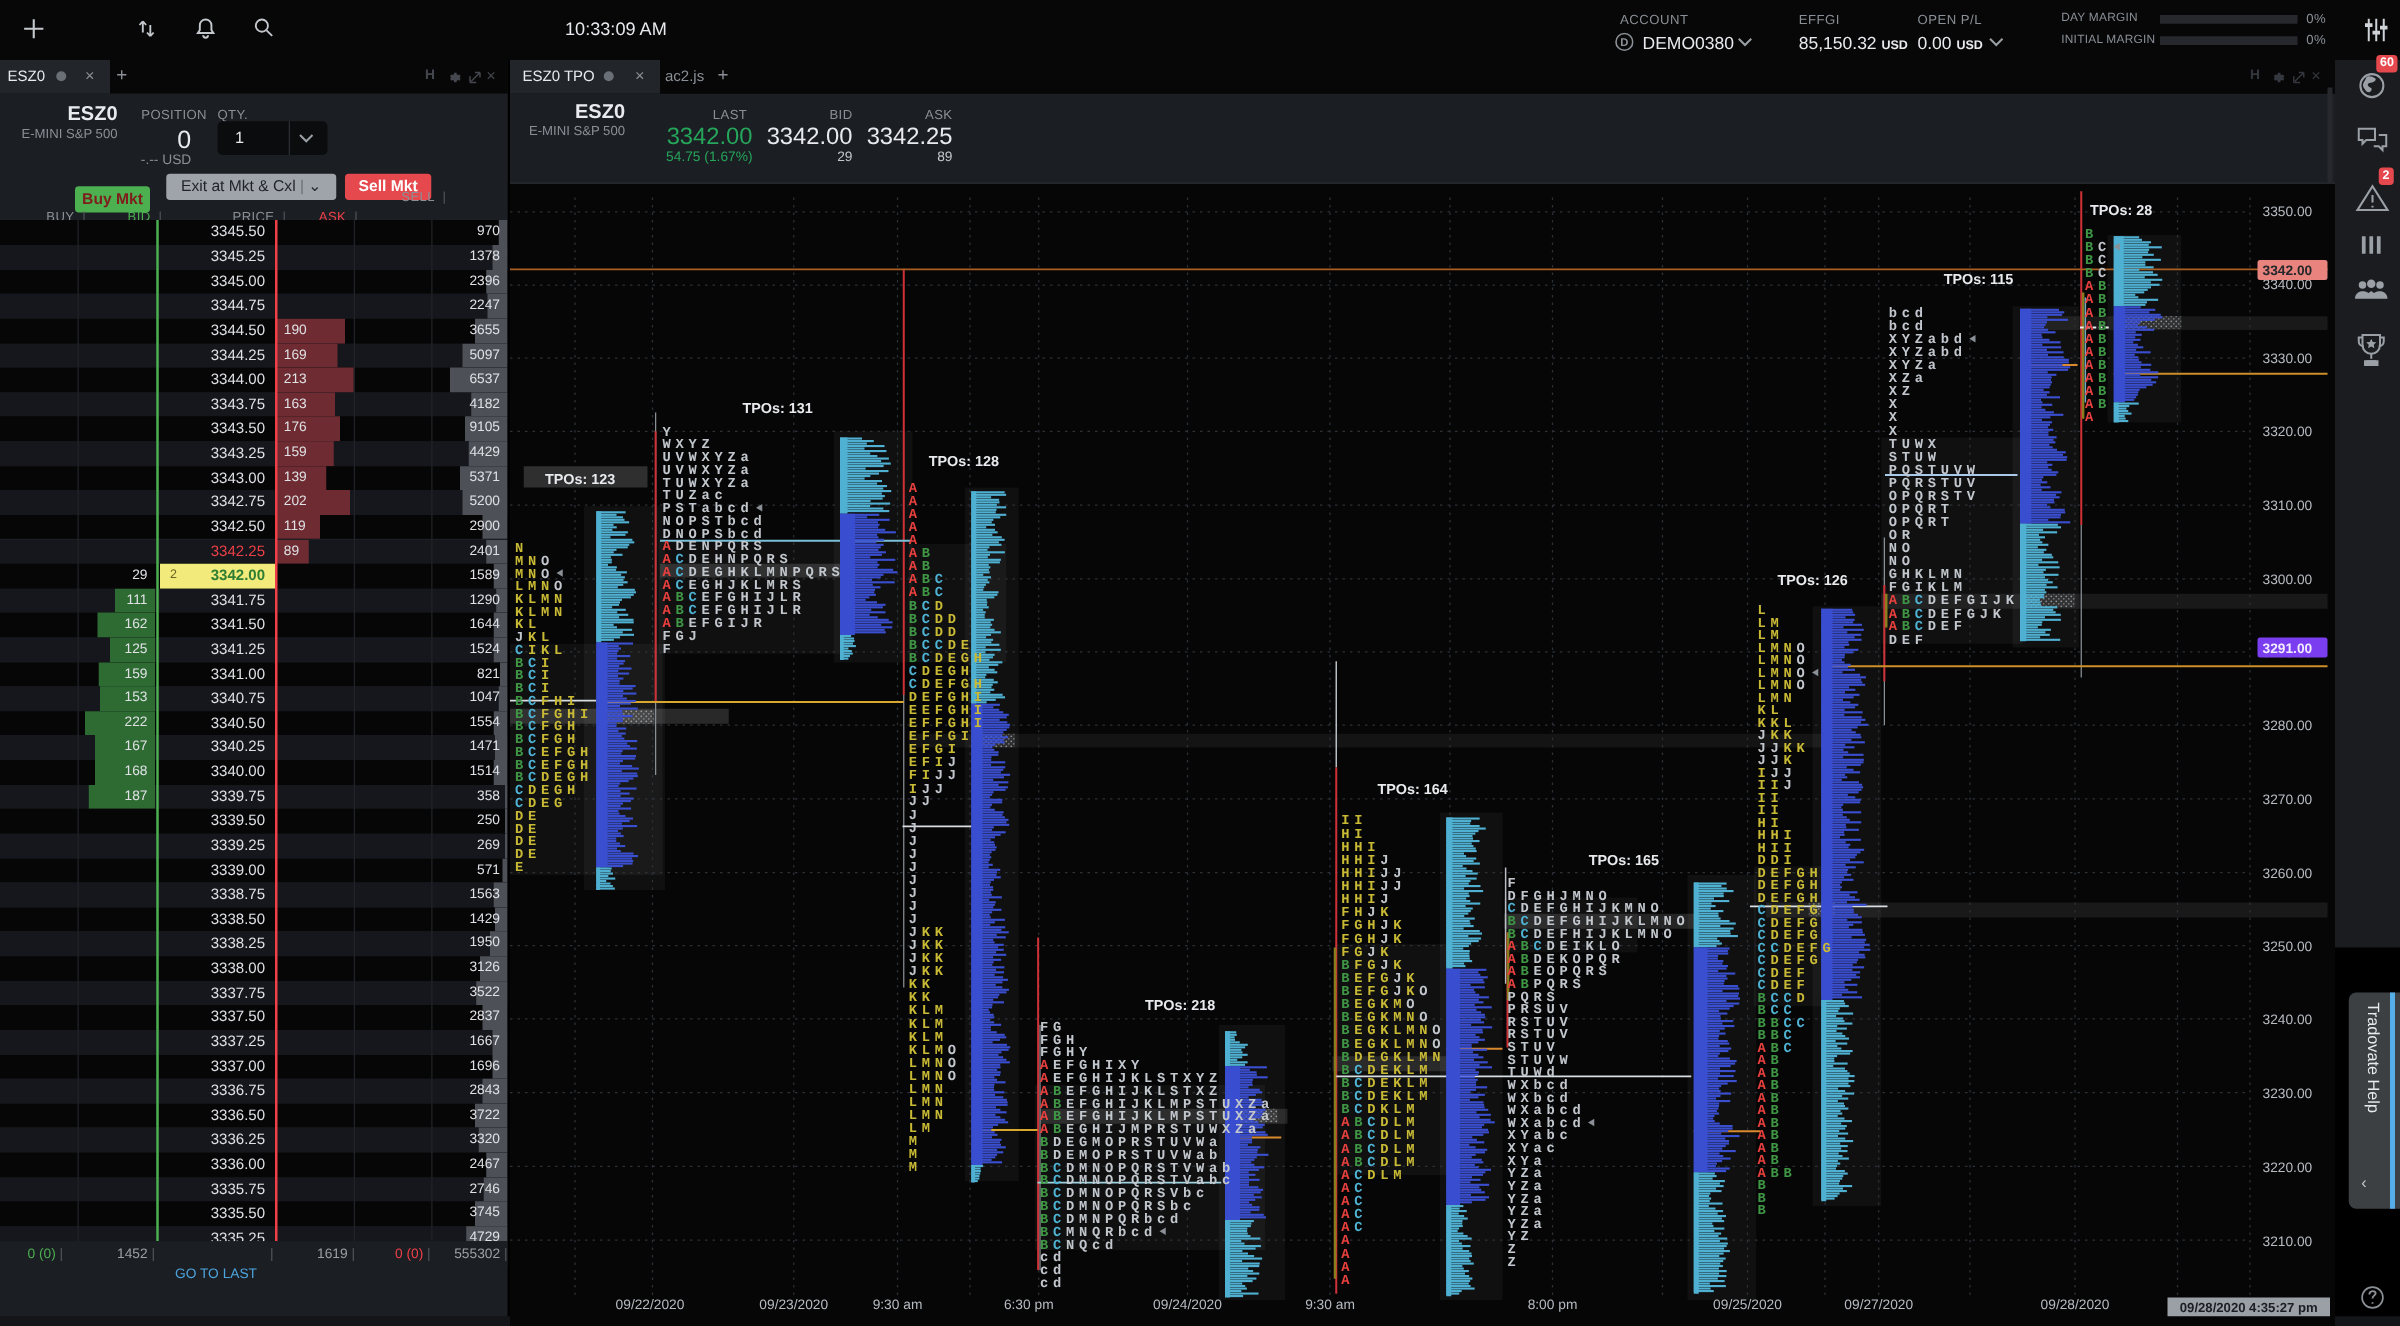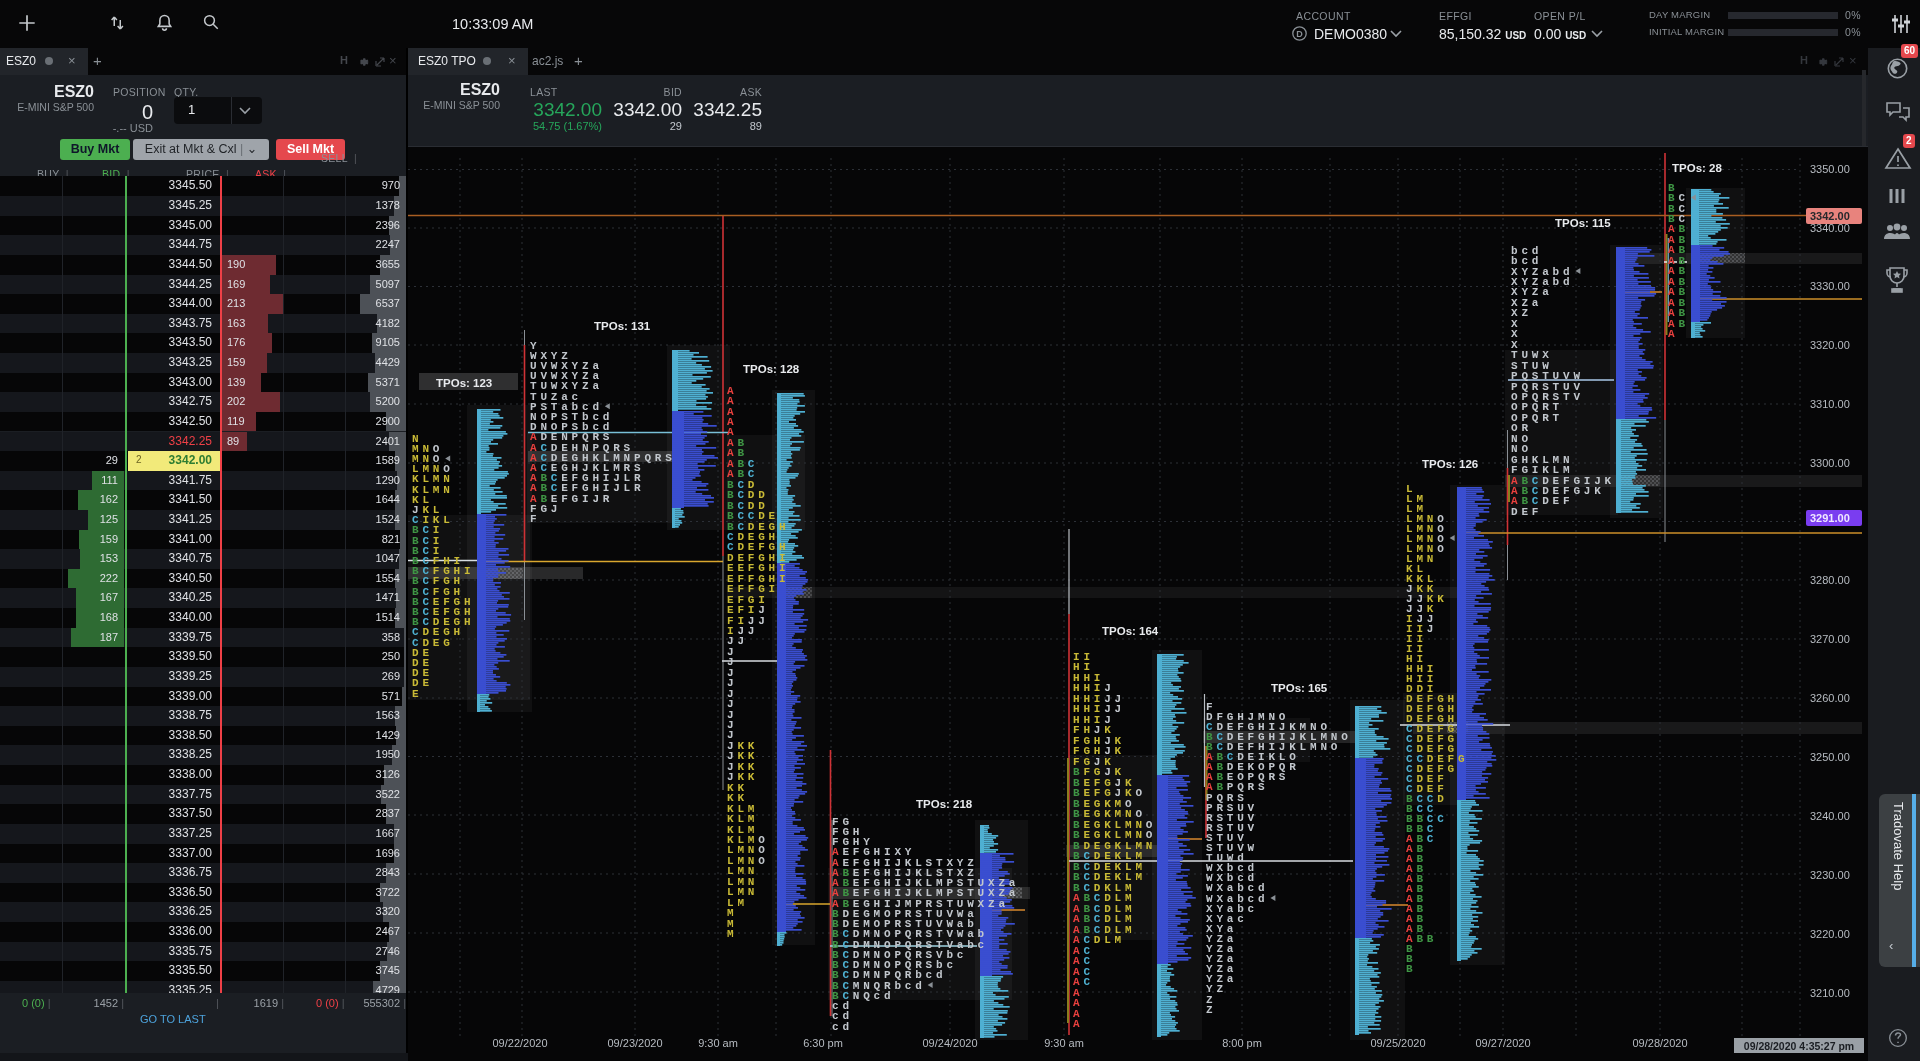--- a/index.html
+++ b/index.html
@@ -26,21 +26,21 @@
 #gline{position:absolute;left:125px;top:176px;width:2px;height:817px;background:#4caf50}
 #rline{position:absolute;left:220px;top:176px;width:2px;height:817px;background:#ef4047}
 
 .btn{position:absolute;height:21px;border-radius:3px;font-size:12.5px;font-weight:700;text-align:center;line-height:21px}
 
 #chart{position:absolute;left:408px;top:48px;width:1460px;height:1013px;background:#060607}
 #chart .tabbar{position:absolute;left:0;top:0;width:1460px;height:27px;background:#070708}
 #chart .infobar{position:absolute;left:0;top:27px;width:1460px;height:72px;background:#1b1e23;border-bottom:1px solid #2a2d33}
 #plot{position:absolute;left:0;top:100px}
 
-#side{position:absolute;left:1868px;top:48px;width:52px;height:1013px;background:#1a1c20}
+#side{position:absolute;left:1868px;top:48px;width:52px;height:710px;background:#1a1c20}
 .badge{position:absolute;background:#e5484d;color:#fff;font-size:10px;font-weight:700;border-radius:3px;padding:0 3px;height:14px;line-height:14px}
 .hdr{font-size:10.5px;letter-spacing:.3px;color:#8a9096}
 </style></head><body>
 <div id="app">
 
 <div id="nav">
  <svg class="abs" style="left:17px;top:13px" width="20" height="20" viewBox="0 0 26 26">
         <path d="M13 3v20M3 13h20" stroke="#c4c8cc" stroke-width="2.2"></path>
       </svg>
  <svg class="abs" style="left:109px;top:14px" width="18" height="18" viewBox="0 0 24 24">
@@ -107,21 +107,21 @@
   <div class="abs" style="left:100px;top:26px;width:53px;text-align:right;font-size:20px;color:#e8eaed">0</div>
   <div class="abs" style="left:100px;top:47px;width:53px;text-align:right;font-size:11px;color:#8a9096">-.-- USD</div>
   <div class="abs hdr" style="left:174px;top:11px">QTY.</div>
   <div class="abs" style="left:174px;top:22px;width:88px;height:27px;background:#0b0c0e;border-radius:4px">
     <div class="abs" style="left:14px;top:5px;font-size:13px;color:#e8eaed">1</div>
     <div class="abs" style="left:57px;top:0;width:1px;height:27px;background:#2a2d33"></div>
     <svg class="abs" style="left:65px;top:10px" width="12" height="8" viewBox="0 0 12 8">
             <path d="M1 1l5 5 5-5" stroke="#9aa0a6" stroke-width="1.6" fill="none"></path>
           </svg>
   </div>
-  <div class="btn" style="left:60px;top:64px;width:70px;background:#4caf50;color:#0f172a">Buy Mkt</div>
+  <div class="btn" style="left:60px;top:74px;width:60px;background:#4caf50;color:#7f1d1d">Buy Mkt</div>
   <div class="btn" style="left:133px;top:64px;width:136px;background:#9fa4aa;color:#1f2226;font-weight:400">Exit at Mkt &amp; Cxl <span style="color:#6a6f75">|</span> ⌄</div>
   <div class="btn" style="left:276px;top:64px;width:69px;background:#e5484d;color:#fff">Sell Mkt</div>
   <div class="abs hdr" style="left:37px;top:93px">BUY <span style="color:#55585e">&nbsp;|</span></div>
   <div class="abs hdr" style="left:102px;top:93px;color:#4caf50">BID <span style="color:#55585e">&nbsp;|</span></div>
   <div class="abs hdr" style="left:186px;top:93px">PRICE <span style="color:#55585e">&nbsp;|</span></div>
   <div class="abs hdr" style="left:255px;top:93px;color:#ef4047">ASK <span style="color:#55585e">&nbsp;|</span></div>
   <div class="abs hdr" style="left:321px;top:77px">SELL <span style="color:#55585e">&nbsp;|</span></div>
  </div>
 </div>
 <div id="ladder2" class="abs" style="left:0;top:0;width:406px;height:993px;overflow:hidden">
@@ -404,21 +404,21 @@
           <path fill="#34373d" d="M12 8a4 4 0 1 0 0 8 4 4 0 0 0 0-8zm9 4 2-1.5-2-3.5-2.4 1a8 8 0 0 0-1.7-1l-.4-2.6h-4l-.4 2.6a8 8 0 0 0-1.7 1l-2.4-1-2 3.5L8 12l-2 1.5 2 3.5 2.4-1a8 8 0 0 0 1.7 1l.4 2.6h4l.4-2.6a8 8 0 0 0 1.7-1l2.4 1 2-3.5z"></path>
         </svg>
   <svg class="abs" style="left:1425px;top:8px" width="12" height="12" viewBox="0 0 24 24">
           <path d="M4 20V10M4 20h10M6 18L20 4M20 4h-8M20 4v8" stroke="#34373d" stroke-width="2.4" fill="none"></path>
         </svg>
   <div class="abs" style="left:1441px;top:5px;color:#34373d;font-size:13px">×</div>
  </div>
  <div class="infobar">
   <div class="abs" style="left:0;top:6px;width:92px;text-align:right;font-size:16px;font-weight:700;color:#e8eaed">ESZ0</div>
   <div class="abs" style="left:0;top:24px;width:92px;text-align:right;font-size:10.5px;color:#8a9096">E-MINI S&amp;P 500</div>
-  <div class="abs hdr" style="left:122px;top:11px;width:64px;text-align:left">LAST</div>
+  <div class="abs hdr" style="left:144px;top:11px;width:64px;text-align:center">LAST</div>
   <div class="abs" style="left:110px;top:24px;width:84px;text-align:right;font-size:19px;color:#26a65b">3342.00</div>
   <div class="abs" style="left:110px;top:45px;width:84px;text-align:right;font-size:11px;color:#26a65b">54.75 (1.67%)</div>
   <div class="abs hdr" style="left:210px;top:11px;width:64px;text-align:right">BID</div>
   <div class="abs" style="left:190px;top:24px;width:84px;text-align:right;font-size:19px;color:#e8eaed">3342.00</div>
   <div class="abs" style="left:190px;top:45px;width:84px;text-align:right;font-size:11px;color:#c2c7cd">29</div>
   <div class="abs hdr" style="left:290px;top:11px;width:64px;text-align:right">ASK</div>
   <div class="abs" style="left:270px;top:24px;width:84px;text-align:right;font-size:19px;color:#e8eaed">3342.25</div>
   <div class="abs" style="left:270px;top:45px;width:84px;text-align:right;font-size:11px;color:#c2c7cd">89</div>
  </div>
 <svg id="plot" width="1460" height="913" viewBox="0 0 1460 913">

